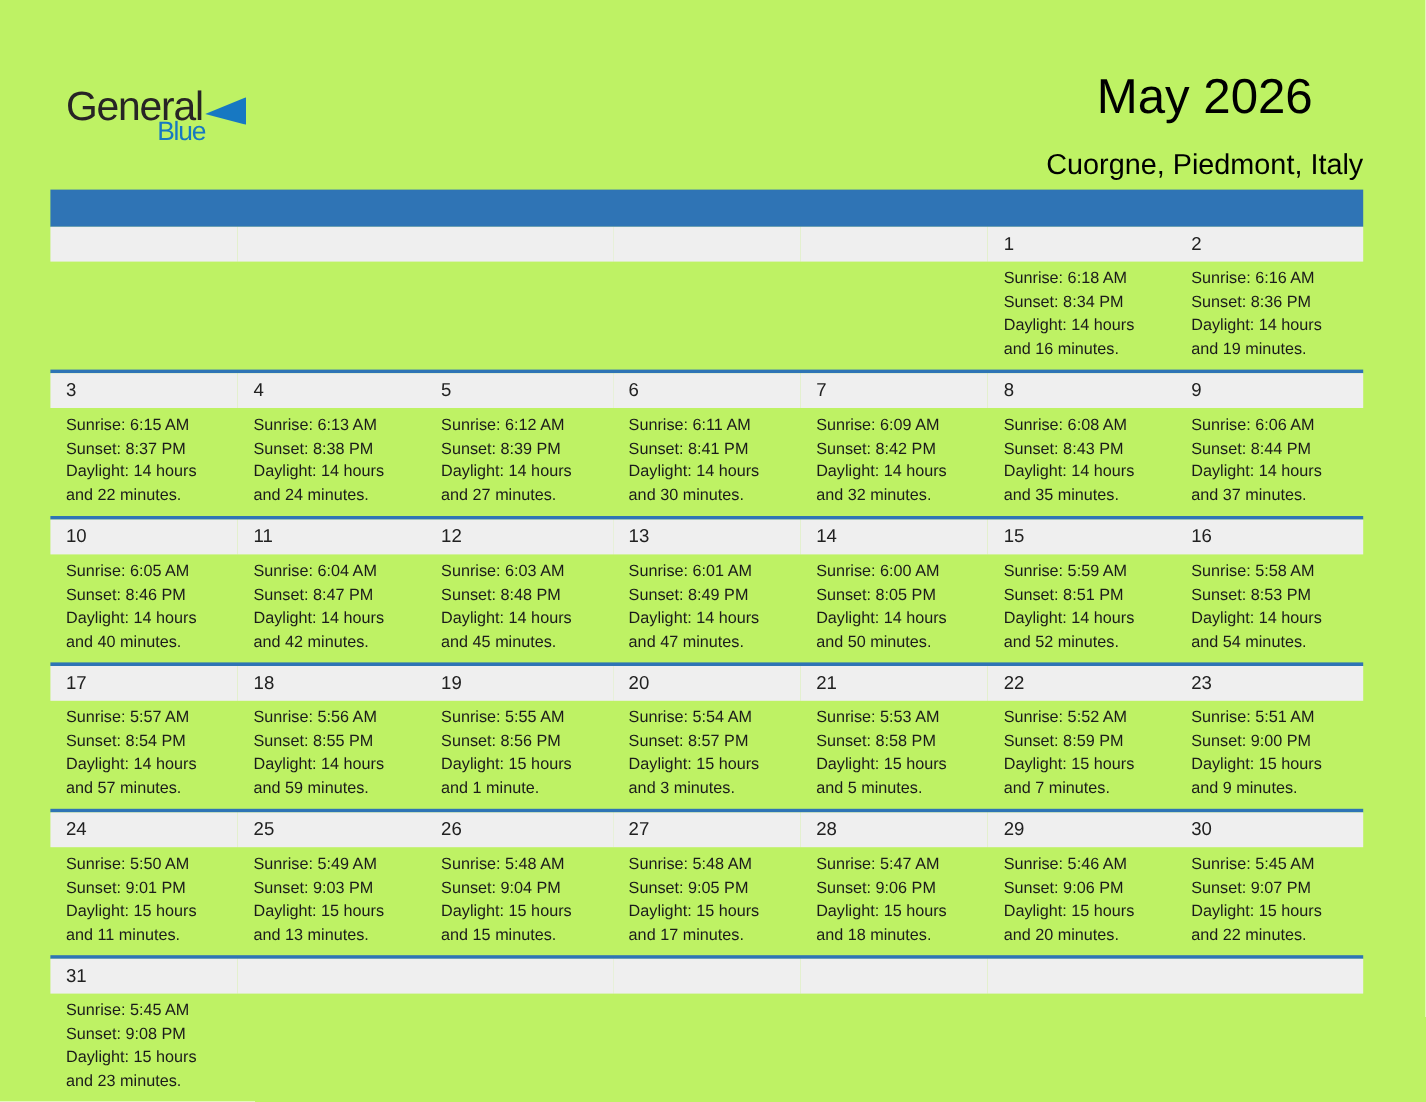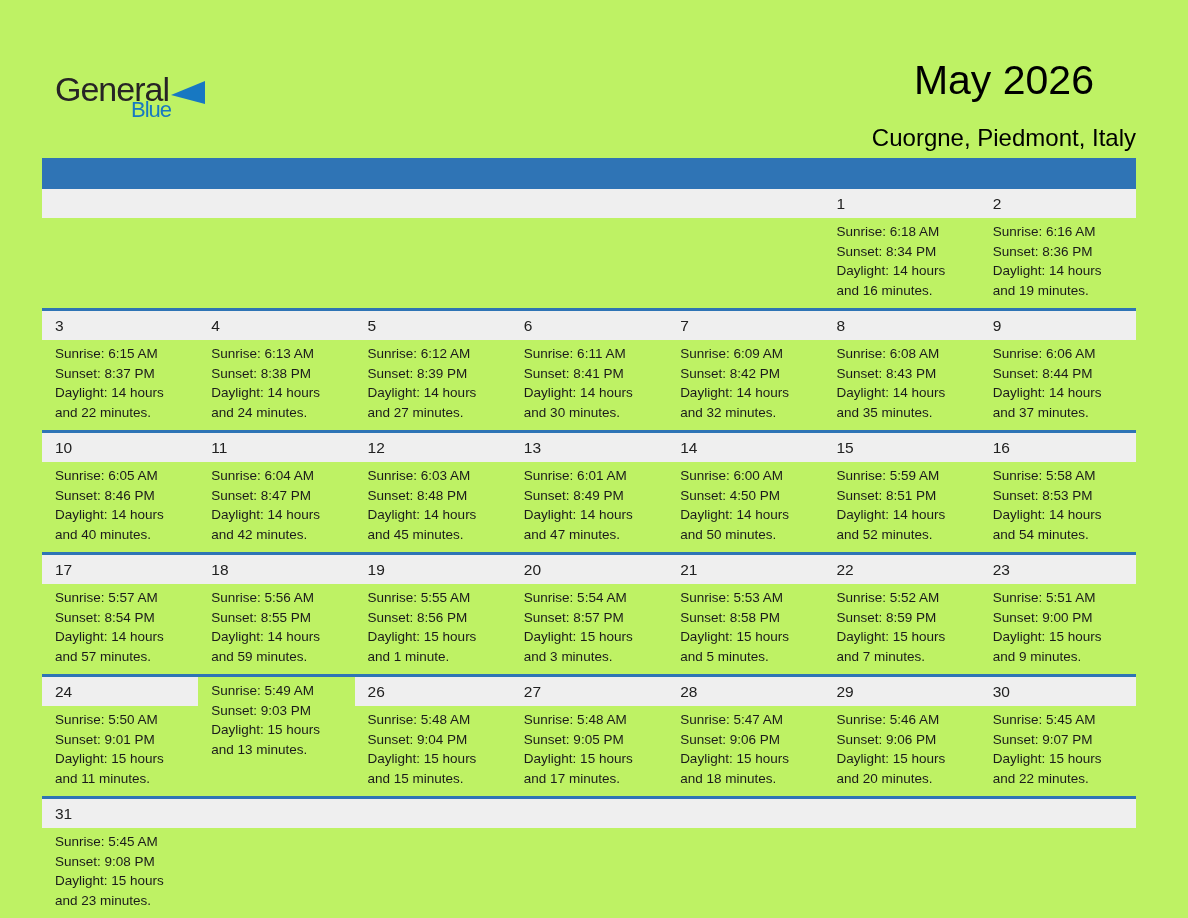--- a/index.html
+++ b/index.html
@@ -224,21 +224,21 @@
               <div class="line">Sunrise: 6:01 AM</div>
               <div class="line">Sunset: 8:49 PM</div>
               <div class="line">Daylight: 14 hours</div>
               <div class="line">and 47 minutes.</div>
             </div>
           </div>
           <div class="cell">
             <div class="band">14</div>
             <div class="content">
               <div class="line">Sunrise: 6:00 AM</div>
-              <div class="line">Sunset: 4:50 PM</div>
+              <div class="line">Sunset: 8:05 PM</div>
               <div class="line">Daylight: 14 hours</div>
               <div class="line">and 50 minutes.</div>
             </div>
           </div>
           <div class="cell">
             <div class="band">15</div>
             <div class="content">
               <div class="line">Sunrise: 5:59 AM</div>
               <div class="line">Sunset: 8:51 PM</div>
               <div class="line">Daylight: 14 hours</div>
@@ -324,20 +324,21 @@
           <div class="cell">
             <div class="band">24</div>
             <div class="content">
               <div class="line">Sunrise: 5:50 AM</div>
               <div class="line">Sunset: 9:01 PM</div>
               <div class="line">Daylight: 15 hours</div>
               <div class="line">and 11 minutes.</div>
             </div>
           </div>
           <div class="cell">
+            <div class="band">25</div>
             <div class="content">
               <div class="line">Sunrise: 5:49 AM</div>
               <div class="line">Sunset: 9:03 PM</div>
               <div class="line">Daylight: 15 hours</div>
               <div class="line">and 13 minutes.</div>
             </div>
           </div>
           <div class="cell">
             <div class="band">26</div>
             <div class="content">

